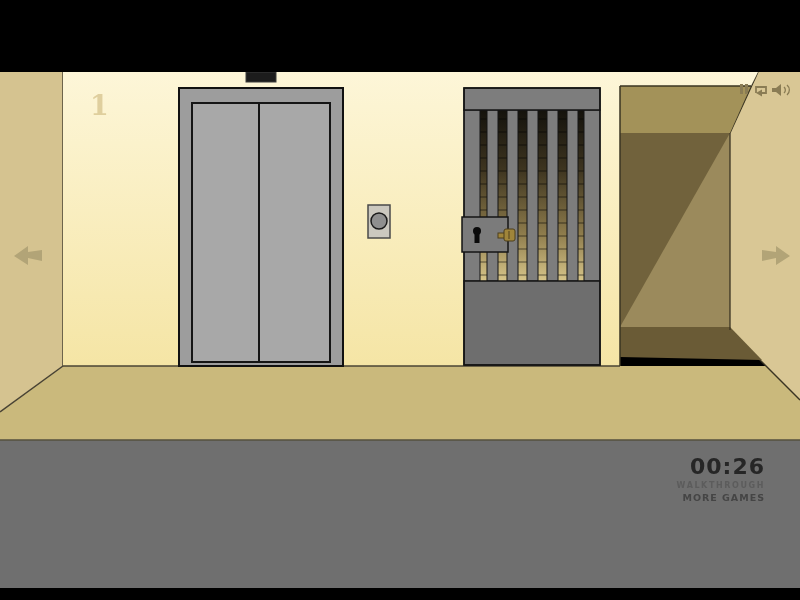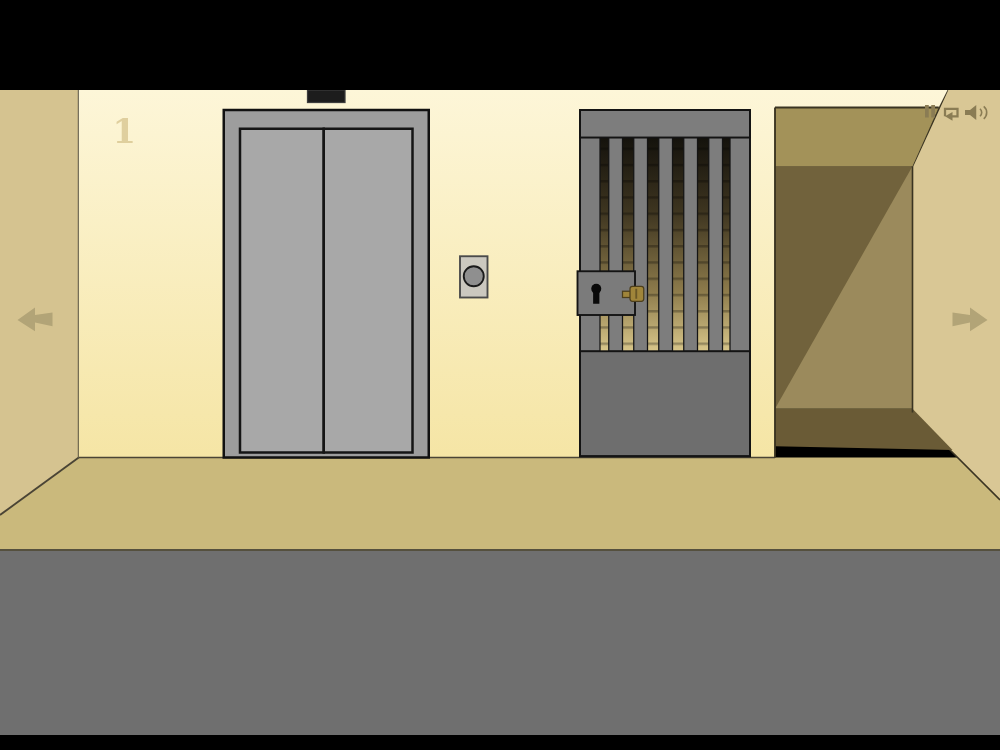--- a/index.html
+++ b/index.html
@@ -149,14 +149,19 @@
     </g>
 
     <rect x="0" y="440" width="800" height="148" fill="#6f6f6f"></rect>
     <line x1="0" y1="440" x2="800" y2="440" stroke="#55503e" stroke-width="1.5"></line>
     <rect x="0" y="0" width="800" height="72" fill="#000000"></rect>
     <rect x="0" y="588" width="800" height="12" fill="#000000"></rect>
   </svg>
 
   <div id="room-number" class="overlay">1</div>
 
+  <div id="hud" class="overlay">
+    <div id="timer">00:26</div>
+    <div id="walkthrough-link">WALKTHROUGH</div>
+    <div id="more-games-link">MORE GAMES</div>
+  </div>
 
 </div>
 
 </body></html>

